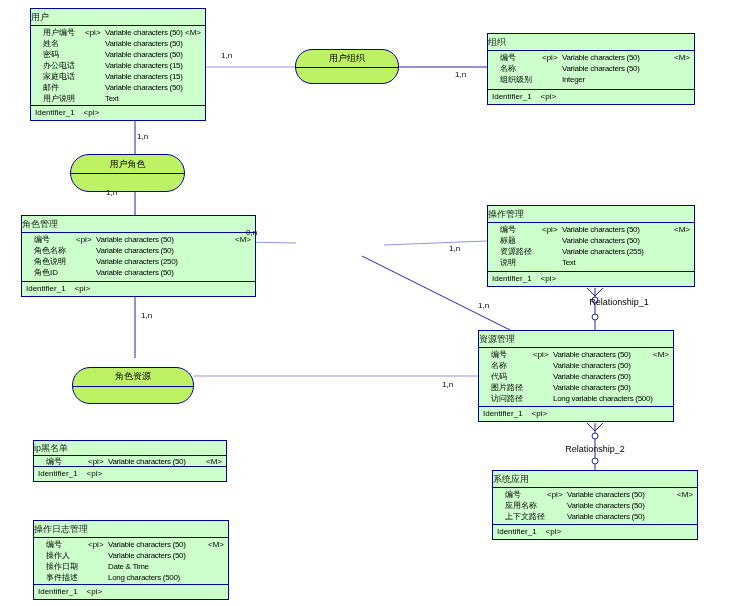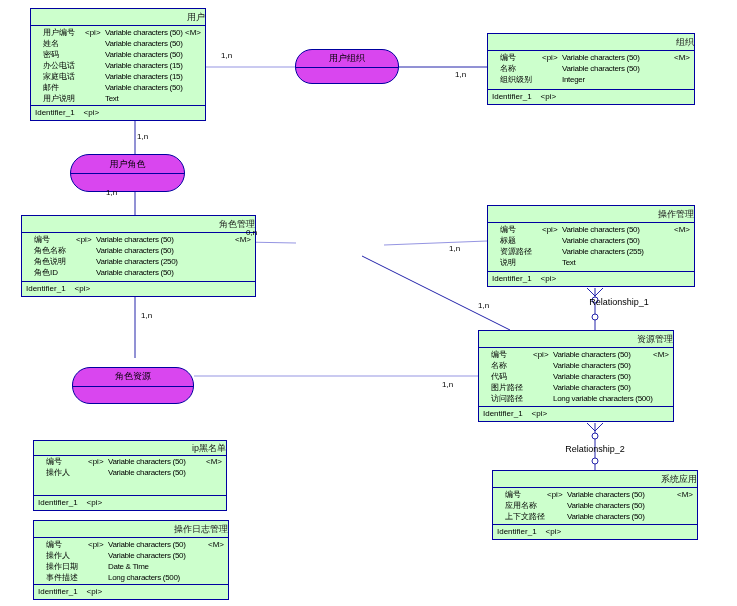--- a/index.html
+++ b/index.html
@@ -1,32 +1,32 @@
 <!DOCTYPE html>
 <html><head>
 <meta charset="utf-8">
 <style>
   html,body{margin:0;padding:0;background:#fff;}
   #canvas{position:relative;width:737px;height:606px;background:#ffffff;overflow:hidden;
           font-family:"Liberation Sans","DejaVu Sans",sans-serif;color:#000;}
   #wires{position:absolute;left:0;top:0;width:737px;height:606px;z-index:0;}
   .entity{position:absolute;z-index:2;background:#ccffcc;border:1px solid #0000a0;
           box-sizing:border-box;display:flex;flex-direction:column;font-size:8px;}
-  .e-title{flex:0 0 auto;height:16px;line-height:16px;text-align:right;
+  .e-title{flex:0 0 auto;height:16px;line-height:16px;text-align:left;
            border-bottom:1px solid #0000a0;font-size:9px;color:#1a1a1a;overflow:hidden;}
   .e-attrs{flex:1 1 auto;padding:1px 4px 0 12px;overflow:hidden;}
   .e-row{display:flex;line-height:11px;height:11px;white-space:nowrap;}
   .a-name{flex:0 0 42px;overflow:hidden;}
   .a-pi{flex:0 0 20px;}
   .a-type{flex:1 1 auto;min-width:0;overflow:hidden;letter-spacing:-0.3px;}
   .a-m{flex:0 0 auto;margin-left:auto;padding-left:2px;}
   .e-ident{flex:0 0 auto;height:14px;line-height:13px;border-top:1px solid #0000a0;
            padding:0 4px;white-space:nowrap;overflow:hidden;}
   .e-ident .pi2{margin-left:9px;}
-  .assoc{position:absolute;z-index:2;background:#d946ef;border:1px solid #0000a0;
+  .assoc{position:absolute;z-index:2;background:#bef264;border:1px solid #0000a0;
          box-sizing:border-box;}
   .assoc::after{content:"";position:absolute;left:0;right:0;top:50%;
                 border-top:1px solid #0000a0;}
   .assoc-title{position:absolute;left:0;top:0;width:100%;height:50%;display:flex;
                align-items:center;justify-content:center;font-size:9px;overflow:hidden;}
   .lbl{position:absolute;z-index:3;font-size:8px;line-height:10px;white-space:nowrap;}
   .rel-lbl{position:absolute;z-index:3;font-size:9px;line-height:10px;width:90px;
            text-align:center;white-space:nowrap;}
 </style>
 </head>
@@ -226,21 +226,21 @@
       <div class="e-row">
           <span class="a-name">访问路径</span>
           <span class="a-pi"></span>
           <span class="a-type">Long variable characters (500)</span>
           <span class="a-m"></span>
         </div>
     </div>
     <div class="e-ident"><span>Identifier_1</span><span class="pi2">&lt;pi&gt;</span></div>
   </div>
 
-  <div class="entity" style="left:33px;top:440px;width:194px;height:71px">
+  <div class="entity" style="left:33px;top:440px;width:194px;height:42px">
     <div class="e-title" style="height:14px;line-height:14px">ip黑名单</div>
     <div class="e-attrs" style="padding-top:0">
       <div class="e-row">
           <span class="a-name">编号</span>
           <span class="a-pi">&lt;pi&gt;</span>
           <span class="a-type">Variable characters (50)</span>
           <span class="a-m">&lt;M&gt;</span>
         </div>
       <div class="e-row">
           <span class="a-name">操作人</span>

